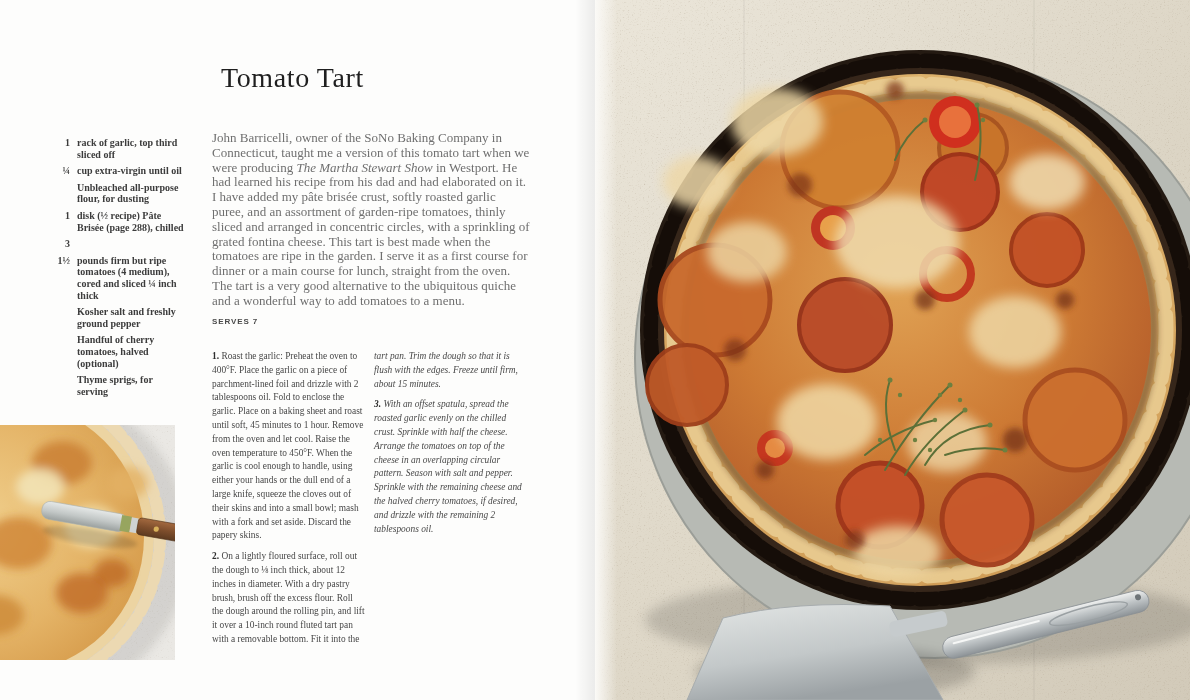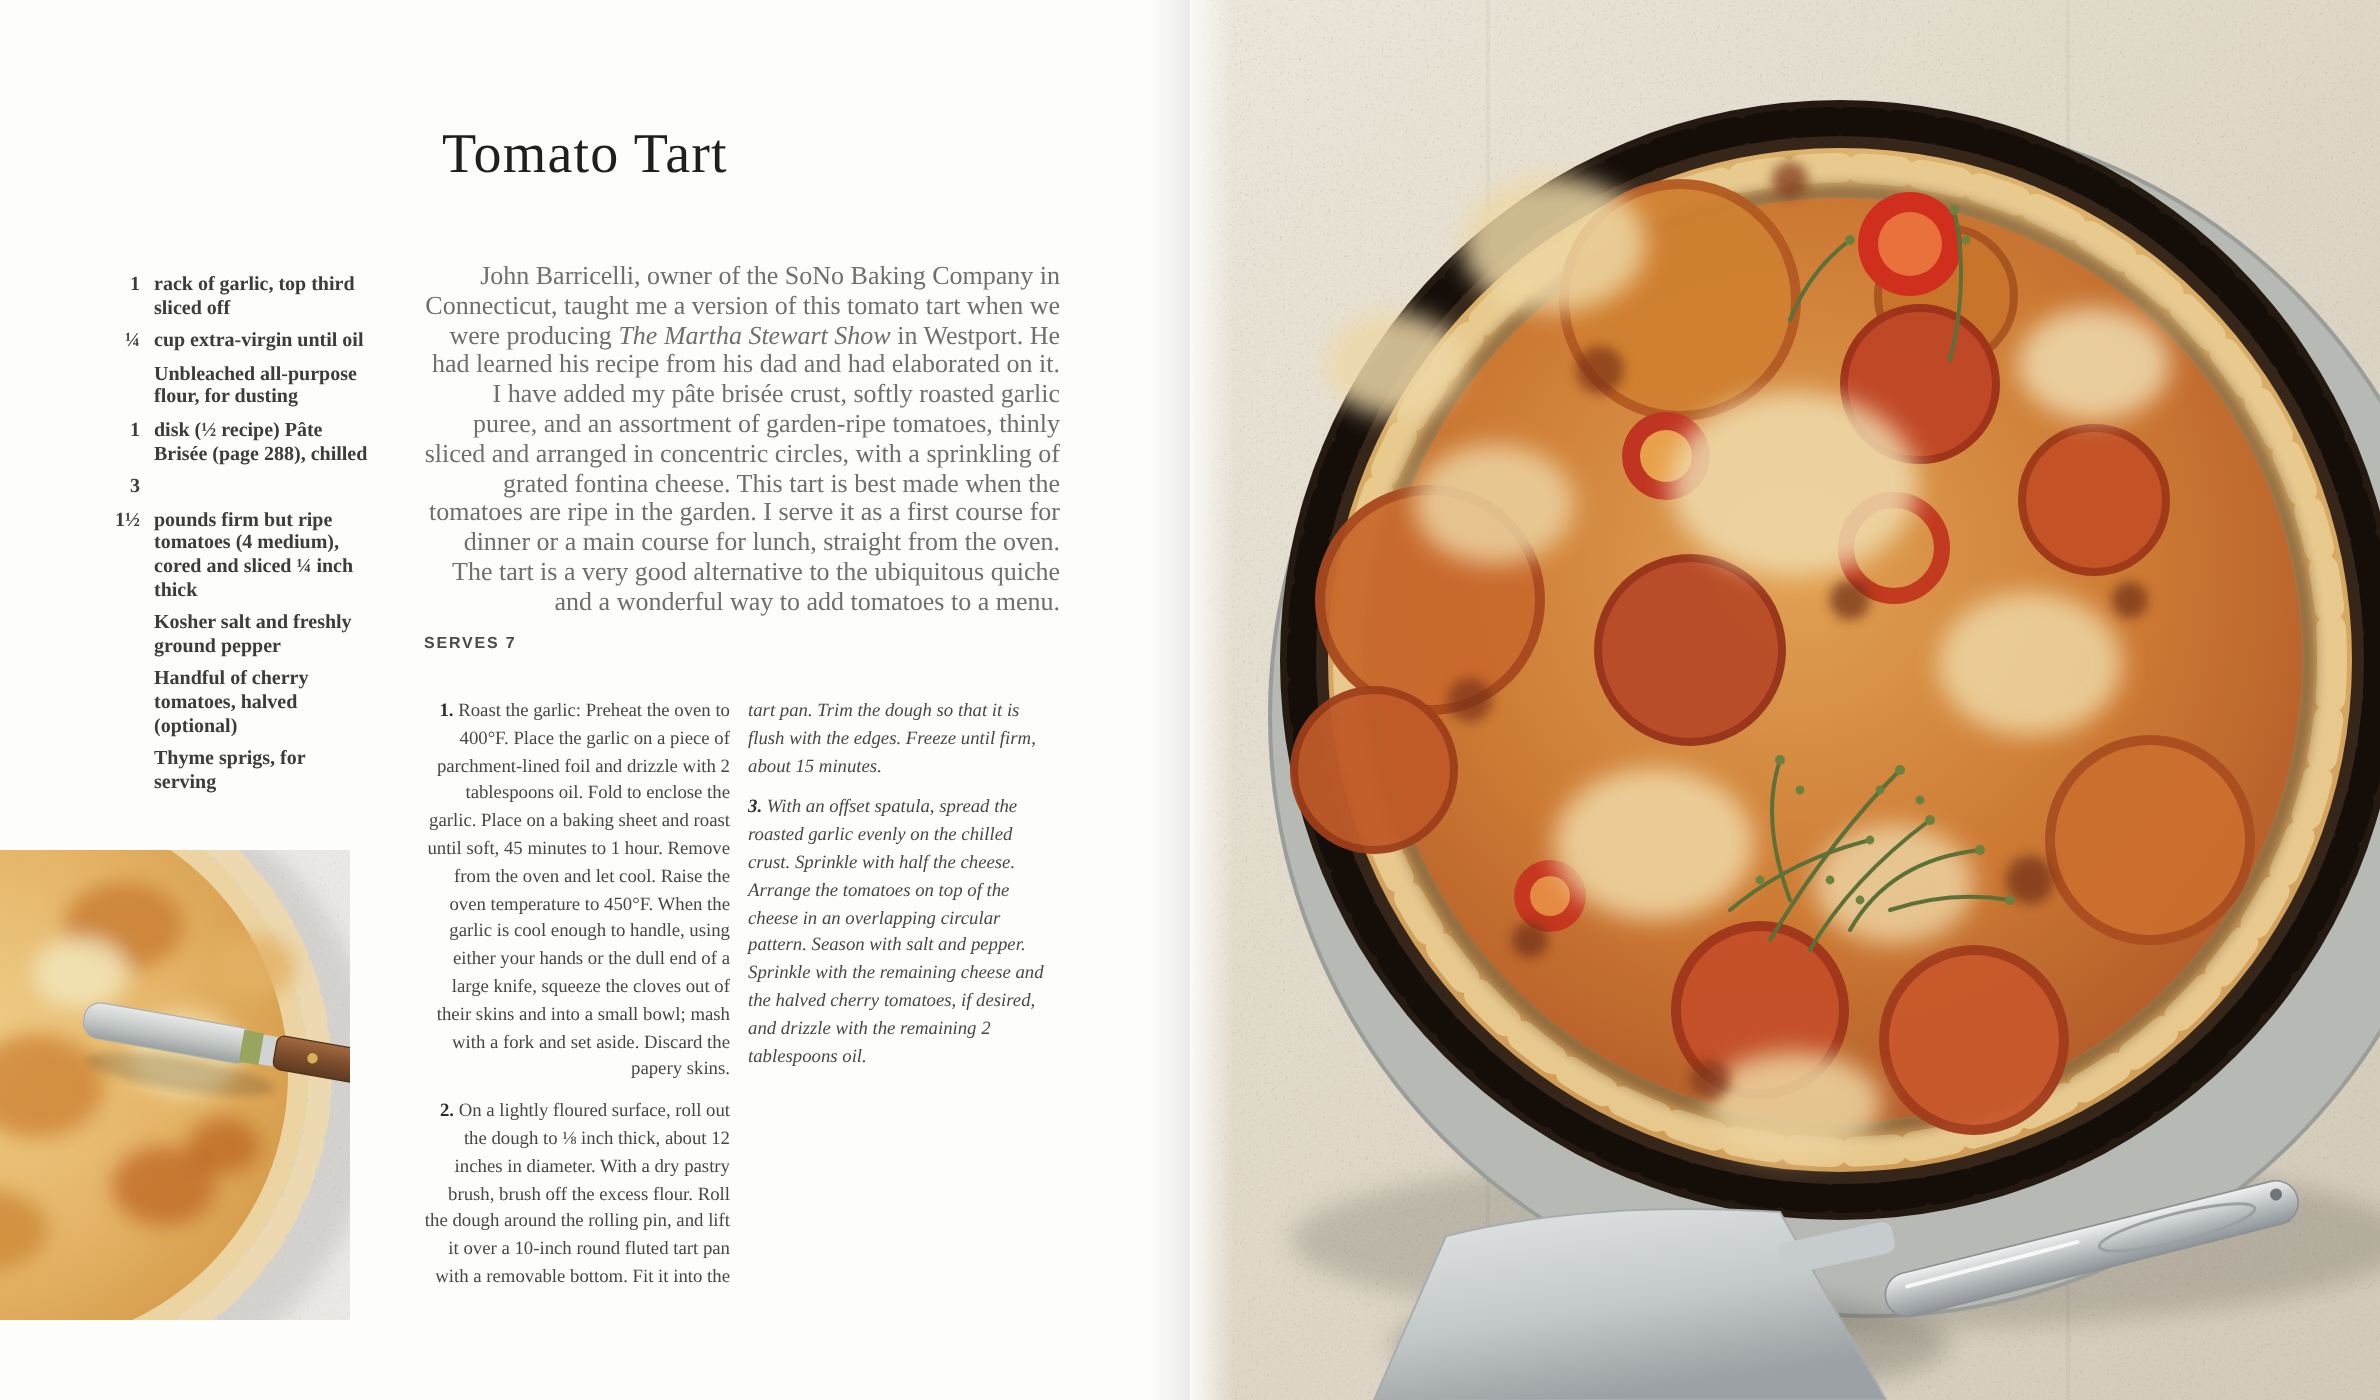--- a/index.html
+++ b/index.html
@@ -4,30 +4,30 @@
 <style>
   html,body{margin:0;padding:0;background:#ffffff;}
   .canvas{position:relative;width:1190px;height:700px;background:#ffffff;overflow:hidden;
           font-family:"Liberation Serif",serif;}
   .left-page{position:absolute;left:0;top:0;width:595px;height:700px;background:#fdfdfc;}
   .spine{position:absolute;left:575px;top:0;width:20px;height:700px;
          background:linear-gradient(to right,rgba(0,0,0,0),rgba(0,0,0,0.07));}
   .title{position:absolute;left:221px;top:62px;font-size:28px;color:#1f1f1f;
          letter-spacing:0.6px;font-weight:400;}
   .intro{position:absolute;left:212px;top:131px;width:318px;font-size:13px;line-height:14.8px;
-         color:#6f6f6f;text-align:right;}
+         color:#6f6f6f;}
   .intro i{font-style:italic;}
   .serves{position:absolute;left:212px;top:317px;font-family:"Liberation Sans",sans-serif;
           font-size:8px;font-weight:700;letter-spacing:0.9px;color:#4a4a4a;}
   .ingredients{position:absolute;left:53px;top:137px;width:135px;}
   .ing-row{display:flex;margin-bottom:5px;font-weight:700;font-size:10px;line-height:11.6px;color:#3c3c3c;}
   .ing-qty{width:17px;text-align:right;flex:0 0 17px;margin-right:7px;}
   .ing-text{width:108px;}
   .col{position:absolute;top:350px;width:153px;font-size:9.4px;line-height:13.8px;color:#474747;}
-  .col1{left:212px;text-align:right;}
+  .col1{left:212px;}
   .col2{left:374px;font-style:italic;}
   .step{margin:0 0 7px 0;}
   .step b{color:#2e2e2e;}
   .footer{position:absolute;left:34px;top:666px;display:flex;align-items:baseline;}
   .pagenum{font-family:"Liberation Sans",sans-serif;font-weight:700;font-size:11px;color:#3a3a3a;margin-right:9px;}
   .booktitle{font-family:"Liberation Sans",sans-serif;font-size:7.5px;letter-spacing:1.2px;color:#9d9a96;margin-top:40px;}
   .photo-left{position:absolute;left:0;top:425px;width:175px;height:235px;}
   .photo-right{position:absolute;left:595px;top:0;width:595px;height:700px;}
   svg{display:block;}
 </style>

